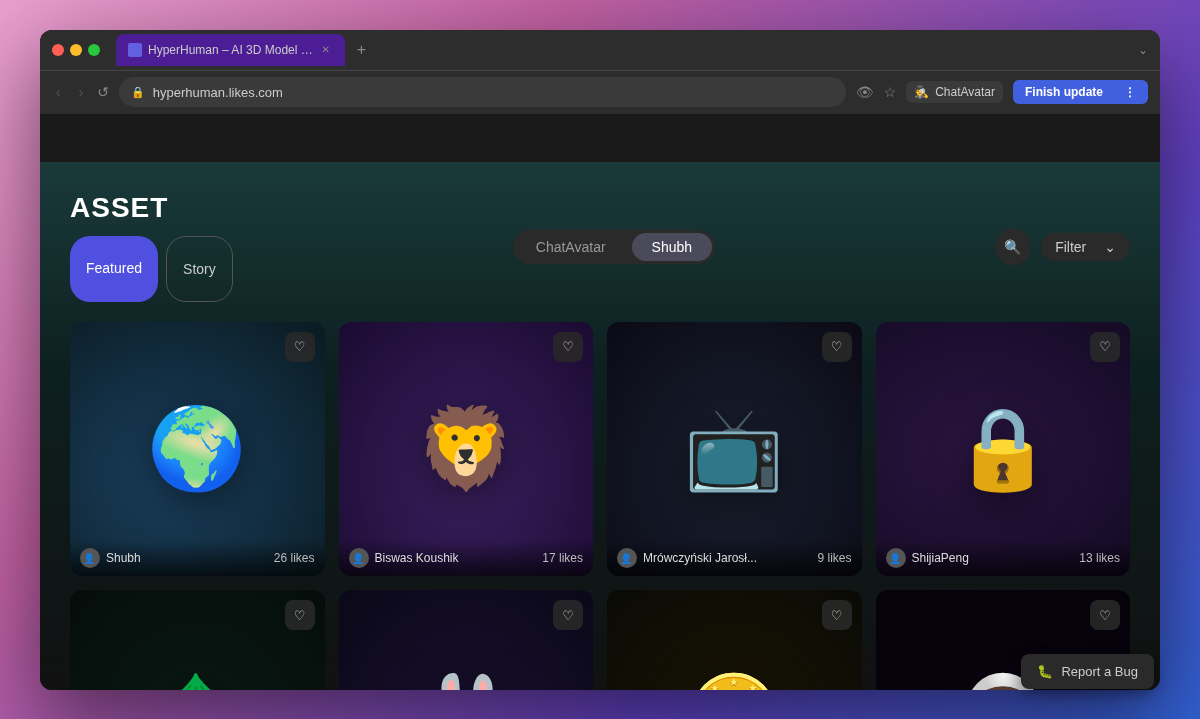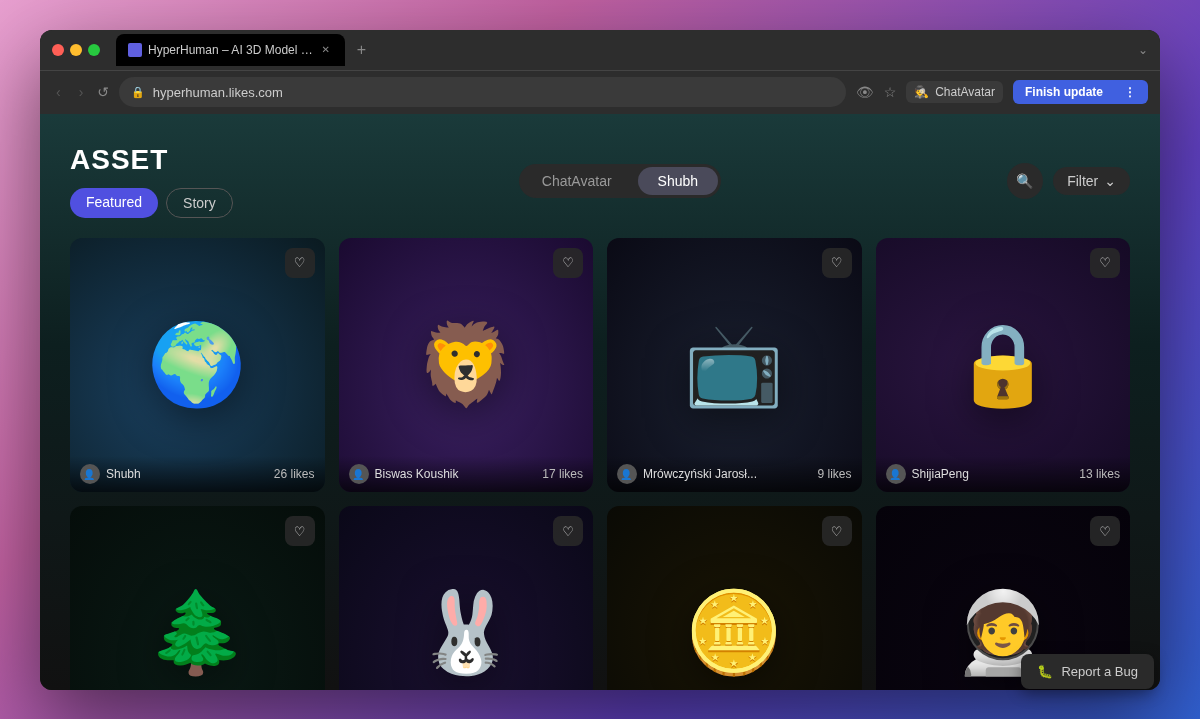--- a/index.html
+++ b/index.html
@@ -55,21 +55,21 @@
 
     .tab-bar {
       display: flex;
       align-items: center;
       flex: 1;
       margin-left: 8px;
       gap: 4px;
     }
 
     .tab {
-      background: #000000;
+      background: #4c1d95;
       border-radius: 8px 8px 0 0;
       padding: 6px 12px;
       display: flex;
       align-items: center;
       gap: 6px;
       font-size: 12px;
       color: #ccc;
       height: 32px;
     }
 
@@ -195,20 +195,21 @@
       gap: 21px;
     }
 
     
     .main-content {
       flex: 1;
       background: linear-gradient(180deg, #1a3a3a 0%, #0d1f1f 40%, #111 100%);
       overflow-y: auto;
       padding: 30px 30px 20px;
       position: relative;
+      margin-top: 48px;
     }
 
     .page-header {
       display: flex;
       align-items: center;
       justify-content: space-between;
       margin-bottom: 20px;
     }
 
     .asset-title {
@@ -244,21 +245,21 @@
       align-items: center;
       gap: 10px;
     }
 
     .filter-tabs {
       display: flex;
       gap: 8px;
     }
 
     .filter-tab {
-      padding: 6px 16px;
+      padding: 24px 16px;
       border-radius: 20px;
       font-size: 14px;
       cursor: pointer;
     }
 
     .filter-tab.active {
       background: #5050e0;
       color: white;
     }
 
@@ -277,21 +278,21 @@
       align-items: center;
       justify-content: center;
       cursor: pointer;
       color: #ccc;
       font-size: 14px;
     }
 
     .filter-btn {
       display: flex;
       align-items: center;
-      gap: 6px;
+      gap: 18px;
       background: #2a2a2a;
       border-radius: 20px;
       padding: 6px 14px;
       color: #ccc;
       font-size: 14px;
       cursor: pointer;
     }
 
     
     .asset-grid {

